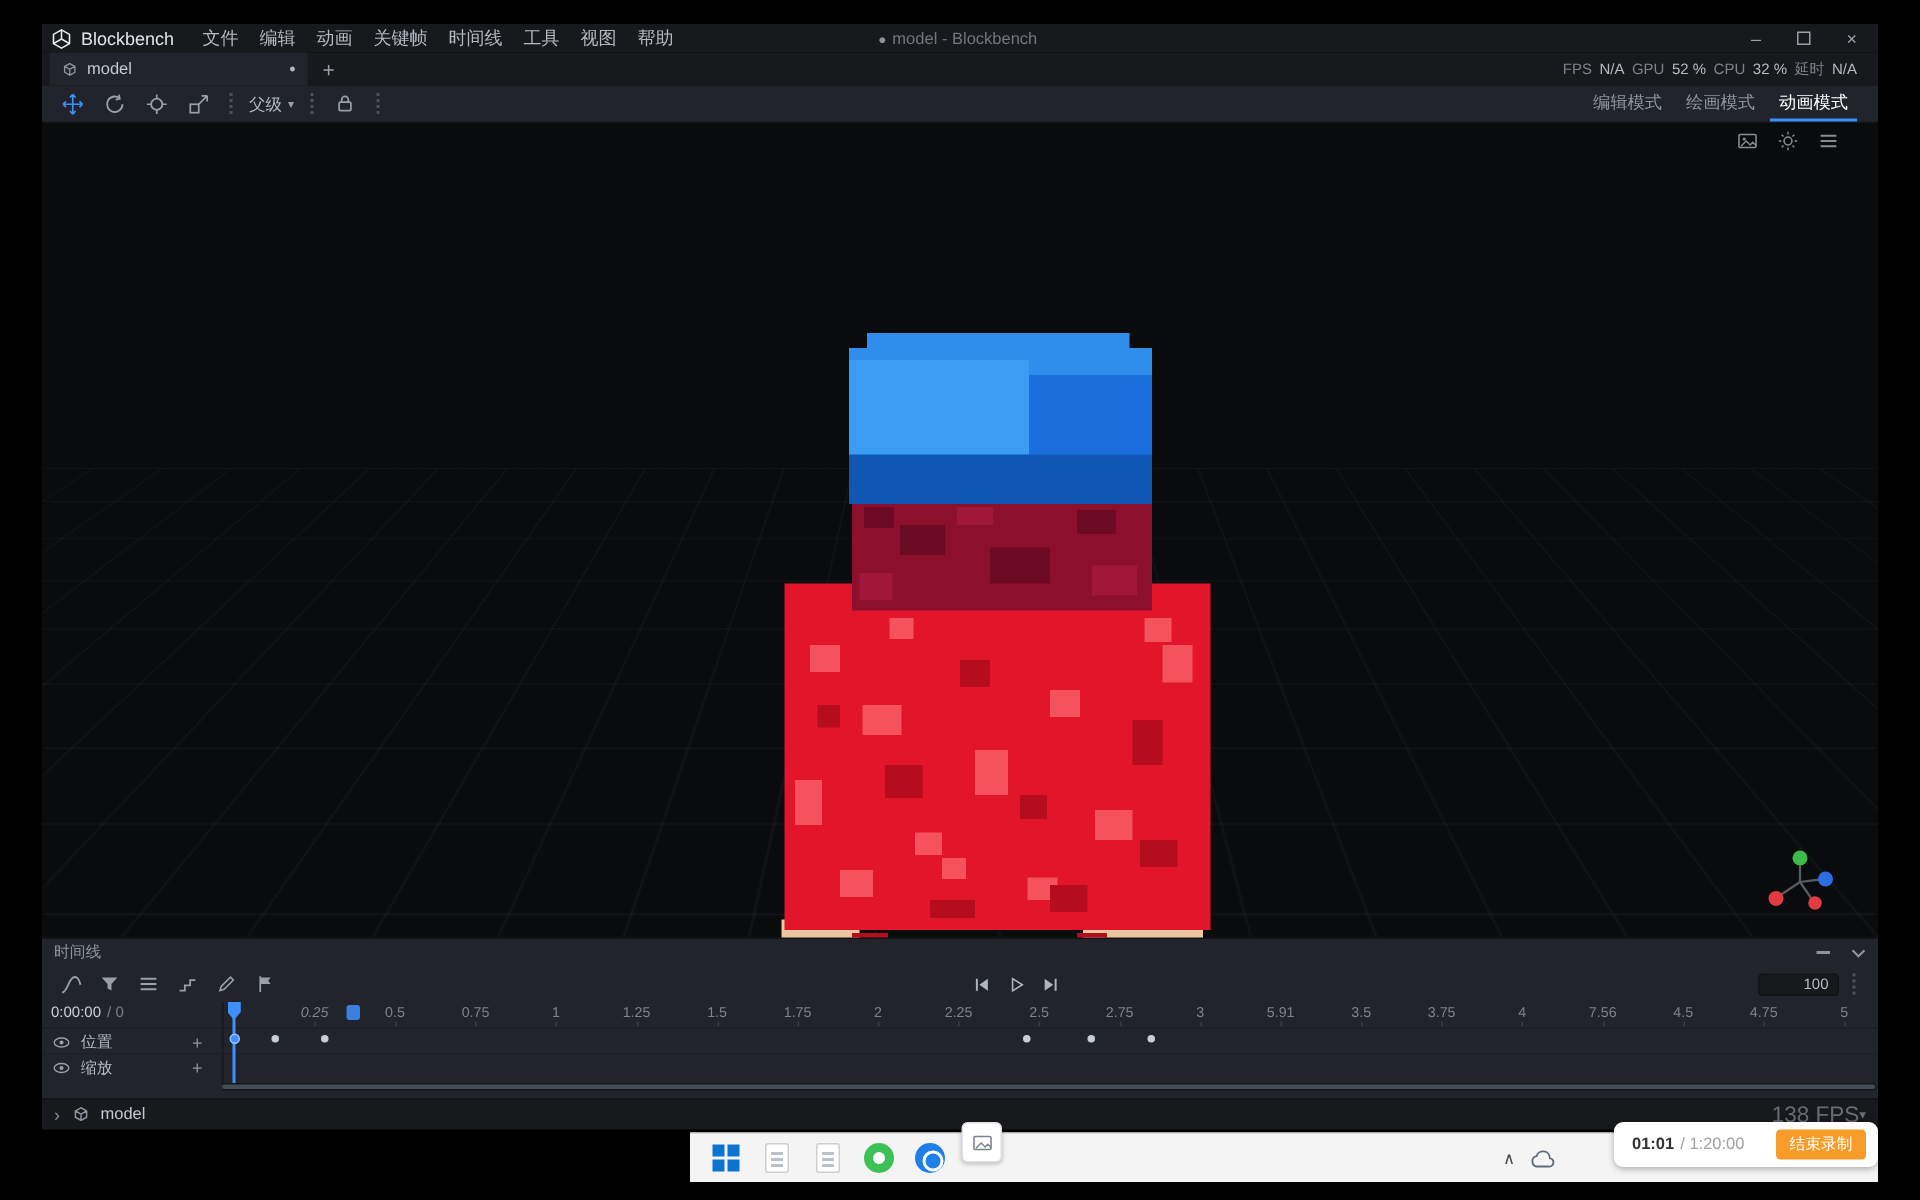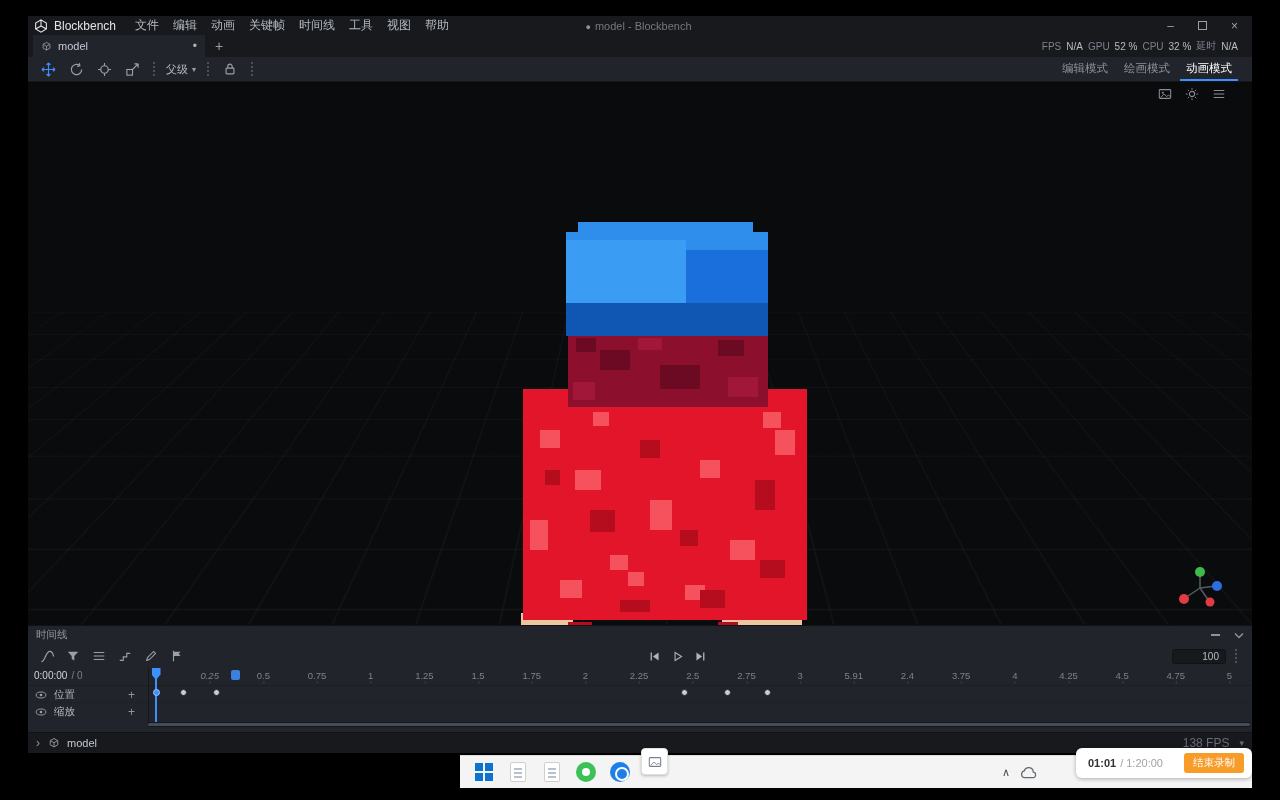--- a/index.html
+++ b/index.html
@@ -83,21 +83,21 @@
 #playhead-line{position:absolute;top:52px;width:2px;height:47px;background:var(--accent)}
 #tl-marker{position:absolute;top:44px;width:9px;height:10px;border-radius:2px;background:var(--accent);opacity:.85}
 #tl-scroll{position:absolute;left:120px;right:2px;top:96px;height:5px;background:#15171b}
 #tl-scroll .handle{height:3px;margin-top:1px;width:100%;background:#454c55;border-radius:2px}
 
 
 #animrow{position:absolute;left:28px;top:732px;width:1224px;height:21px;background:#17191d;border-top:1px solid #101216;display:flex;align-items:center;padding:0 8px}
 #animrow .exp{color:#8f949c;font-size:12px;margin-right:8px}
 #animrow svg{margin-right:7px}
 #animrow .name{font-size:11px;color:#c3c9d1}
-#animrow .fps{margin-left:auto;font-size:12px;color:#666c74;margin-right:10px}
+#animrow .fps{margin-left:auto;font-size:15px;color:#666c74;}
 #animrow .chev{color:#666c74;font-size:9px}
 
 
 #taskbar{position:absolute;left:460px;top:755px;width:792px;height:33px;background:#f4f4f4;border-top:1px solid #dedede;display:flex;align-items:center}
 .tb-icon{margin-left:14px;width:20px;height:20px;display:flex;align-items:center;justify-content:center}
 .winlogo{display:grid;grid-template-columns:8px 8px;grid-template-rows:8px 8px;gap:2px}
 .winlogo b{background:#0b74d1;display:block}
 .doc{width:16px;height:20px;background:#fff;border:1px solid #cfcfcf;border-radius:2px;position:relative}
 .doc::after{content:'';position:absolute;left:3px;top:5px;width:8px;height:1.5px;background:#b9c2cc;box-shadow:0 4px 0 #b9c2cc,0 8px 0 #b9c2cc}
 .appgreen{width:20px;height:20px;border-radius:50%;background:#3cc157;position:relative}
@@ -351,24 +351,24 @@
       <span class="ruler-label" style="left: 342.7px;">1</span>
       <span class="ruler-label" style="left: 396.375px;">1.25</span>
       <span class="ruler-label" style="left: 450.05px;">1.5</span>
       <span class="ruler-label" style="left: 503.725px;">1.75</span>
       <span class="ruler-label" style="left: 557.4px;">2</span>
       <span class="ruler-label" style="left: 611.075px;">2.25</span>
       <span class="ruler-label" style="left: 664.75px;">2.5</span>
       <span class="ruler-label" style="left: 718.425px;">2.75</span>
       <span class="ruler-label" style="left: 772.1px;">3</span>
       <span class="ruler-label" style="left: 825.775px;">5.91</span>
-      <span class="ruler-label" style="left: 879.45px;">2.4</span>
+      <span class="ruler-label" style="left: 879.45px;">3.5</span>
       <span class="ruler-label" style="left: 933.125px;">3.75</span>
       <span class="ruler-label" style="left: 986.8px;">4</span>
-      <span class="ruler-label" style="left: 1040.47px;">4.25</span>
+      <span class="ruler-label" style="left: 1040.47px;">7.56</span>
       <span class="ruler-label" style="left: 1094.15px;">4.5</span>
       <span class="ruler-label" style="left: 1147.82px;">4.75</span>
       <span class="ruler-label" style="left: 1201.5px;">5</span>
     </div>
   <div id="tl-rows"></div>
   <div id="tl-rowsep"></div>
   <div id="tl-vsep"></div>
 
   <div id="tl-time">
     <span class="cur">0:00:00</span><span class="tot">/ 0</span>

